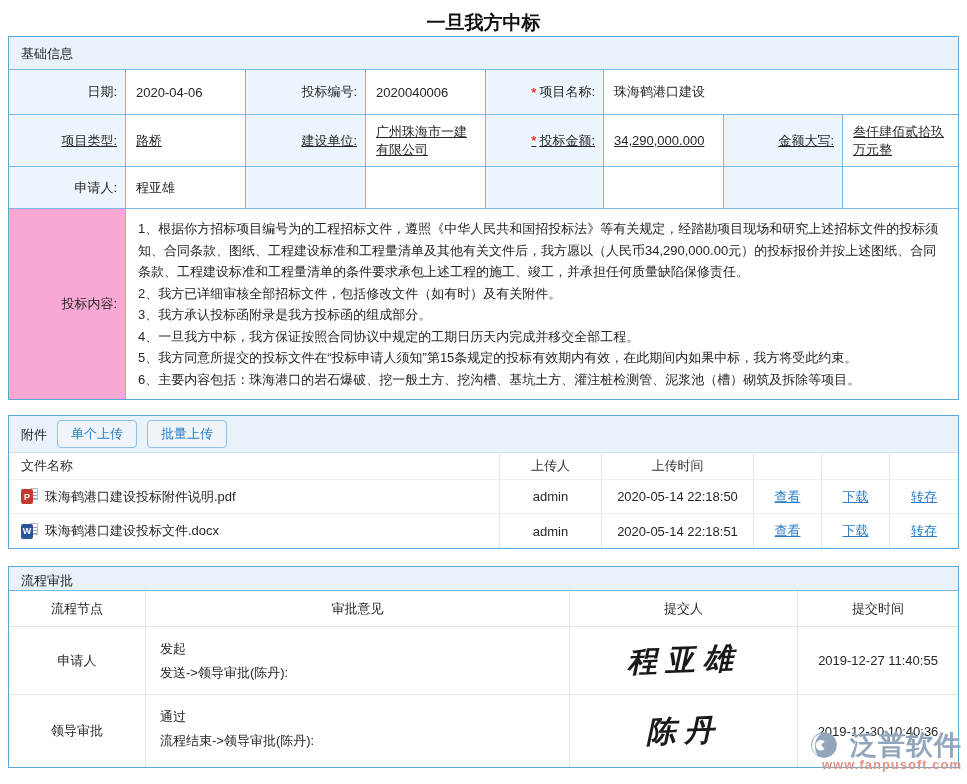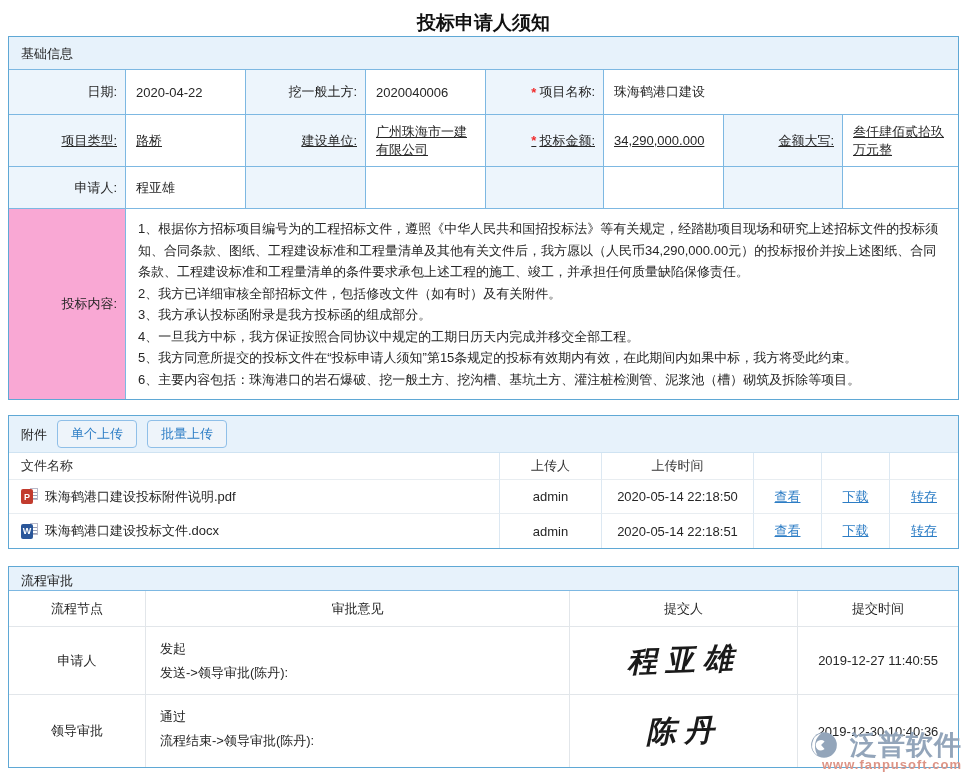--- a/index.html
+++ b/index.html
@@ -63,29 +63,29 @@
   .wm { position:absolute; right:5px; bottom:4px; text-align:right; pointer-events:none; }
   .wm-top { display:flex; align-items:center; gap:12px; justify-content:flex-end; }
   .wm-brand { font-size:27px; font-weight:bold; color:#93a5ba; letter-spacing:1px; line-height:28px; }
   .wm-url { font-size:13px; font-weight:bold; color:#dd9486; letter-spacing:1px; margin-top:-2px; }
 </style>
 </head>
 <body>
 
 <div class="page">
 
-  <h1 class="title">投标申请人须知</h1>
+  <h1 class="title">一旦我方中标</h1>
 
   <div class="section">
     <div class="sec-bar">基础信息</div>
 
     <div class="grow r1">
       <div class="cell lbl">日期:</div>
-      <div class="cell val">2020-04-22</div>
-      <div class="cell lbl">挖一般土方:</div>
+      <div class="cell val">2020-04-06</div>
+      <div class="cell lbl">投标编号:</div>
       <div class="cell val">2020040006</div>
       <div class="cell lbl">
           <span class="req">*</span>
           <span>项目名称:</span>
         </div>
       <div class="cell val span-rest">珠海鹤港口建设</div>
     </div>
 
     <div class="grow r2">
       <div class="cell lbl">项目类型:</div>

